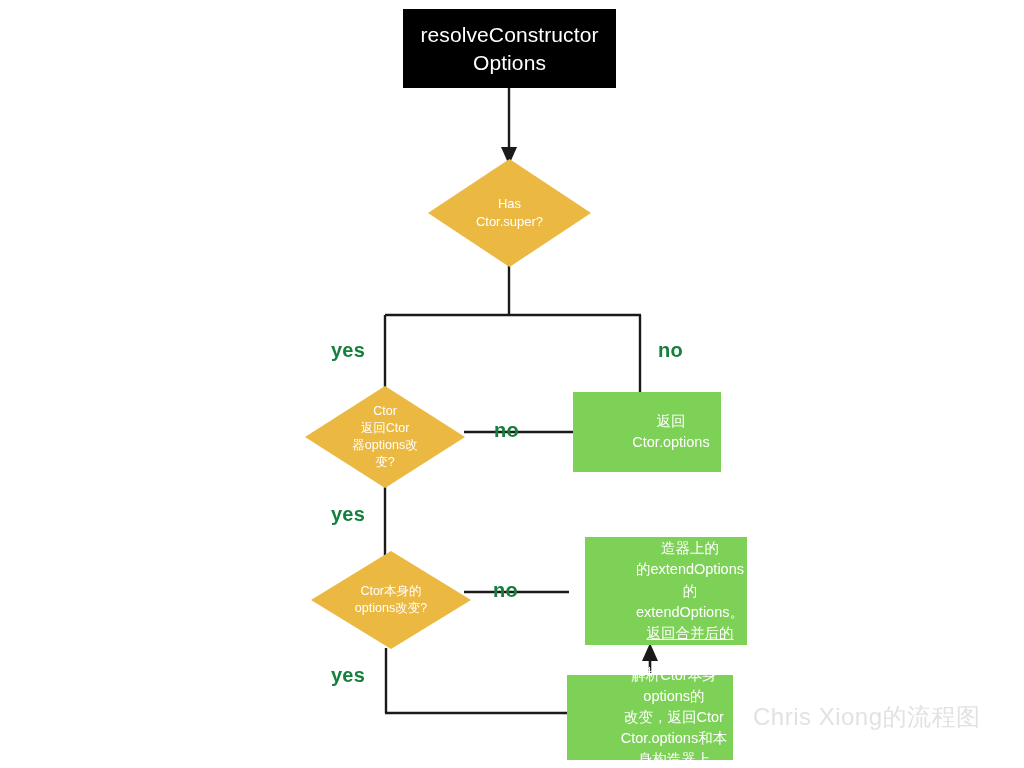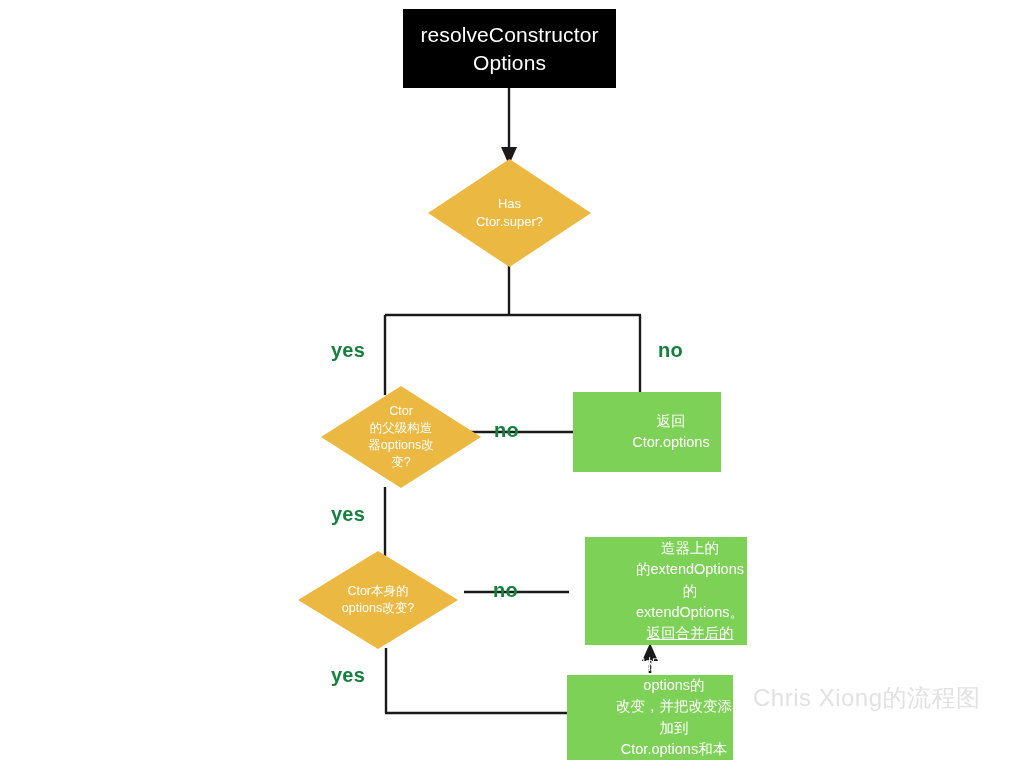--- a/index.html
+++ b/index.html
@@ -170,35 +170,35 @@
       <polygon points="81.5,0 163,54 81.5,108 0,54" fill="#EBB841"></polygon>
     </svg>
     <div class="diamond-label">
       <div>
         <div>Has</div>
         <div>Ctor.super?</div>
       </div>
     </div>
   </div>
 
-  <div class="diamond-wrap" style="left:321px; top:386px; width:160px; height:102px;">
+  <div class="diamond-wrap" style="left:305px; top:386px; width:160px; height:102px;">
     <svg width="160" height="102">
       <polygon points="80,0 160,51 80,102 0,51" fill="#EBB841"></polygon>
     </svg>
     <div class="diamond-label small">
       <div>
         <div>Ctor</div>
-        <div>的父级构造</div>
+        <div>返回Ctor</div>
         <div>器options改</div>
         <div>变?</div>
       </div>
     </div>
   </div>
 
-  <div class="diamond-wrap" style="left:298px; top:551px; width:160px; height:98px;">
+  <div class="diamond-wrap" style="left:311px; top:551px; width:160px; height:98px;">
     <svg width="160" height="98">
       <polygon points="80,0 160,49 80,98 0,49" fill="#EBB841"></polygon>
     </svg>
     <div class="diamond-label small">
       <div>
         <div>Ctor本身的</div>
         <div>options改变?</div>
       </div>
     </div>
   </div>
@@ -214,32 +214,32 @@
       <div>的extendOptions。</div>
       <div>
         <span class="wavy">返回合并后的options</span>
       </div>
     </div>
   </div>
 
   <div class="node node-process" style="left:567px; top:675px; width:166px; height:85px;justify-content:center;">
     <div>
       <div>解析Ctor本身options的</div>
-      <div>改变，并把改变添加到</div>
+      <div>改变，返回Ctor</div>
       <div>Ctor.options和本身构造器上</div>
     </div>
   </div>
 
   <div class="edge-label" style="left:331px; top:339px;">yes</div>
 
   <div class="edge-label" style="left:658px; top:339px;">no</div>
 
   <div class="edge-label" style="left:494px; top:419px;">no</div>
 
   <div class="edge-label" style="left:331px; top:503px;">yes</div>
 
   <div class="edge-label" style="left:493px; top:579px;">no</div>
 
   <div class="edge-label" style="left:331px; top:664px;">yes</div>
 
-  <div class="watermark" style="left:753px; top:682px;">Chris Xiong的流程图</div>
+  <div class="watermark" style="left:753px; top:701px;">Chris Xiong的流程图</div>
 
 </div>
 
 </body></html>

